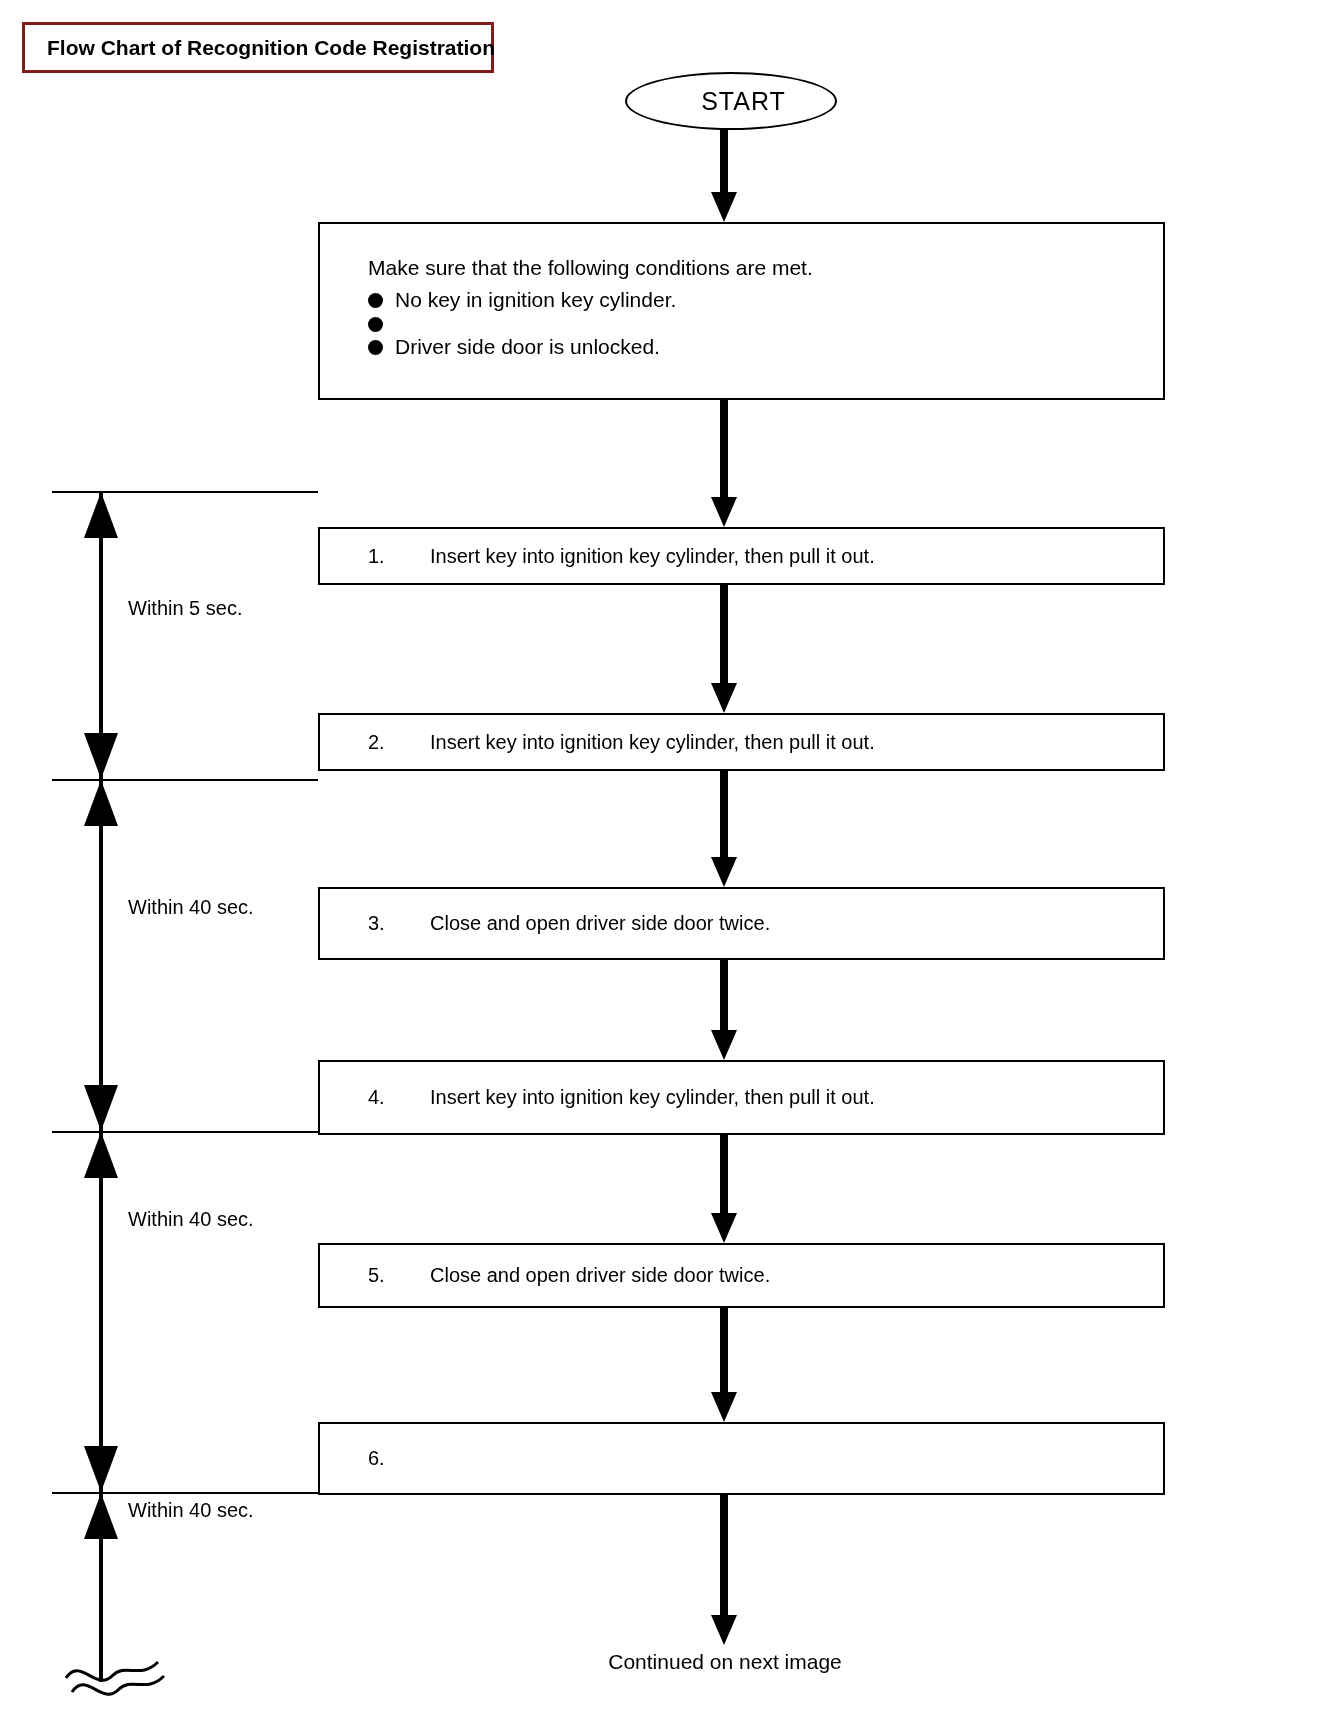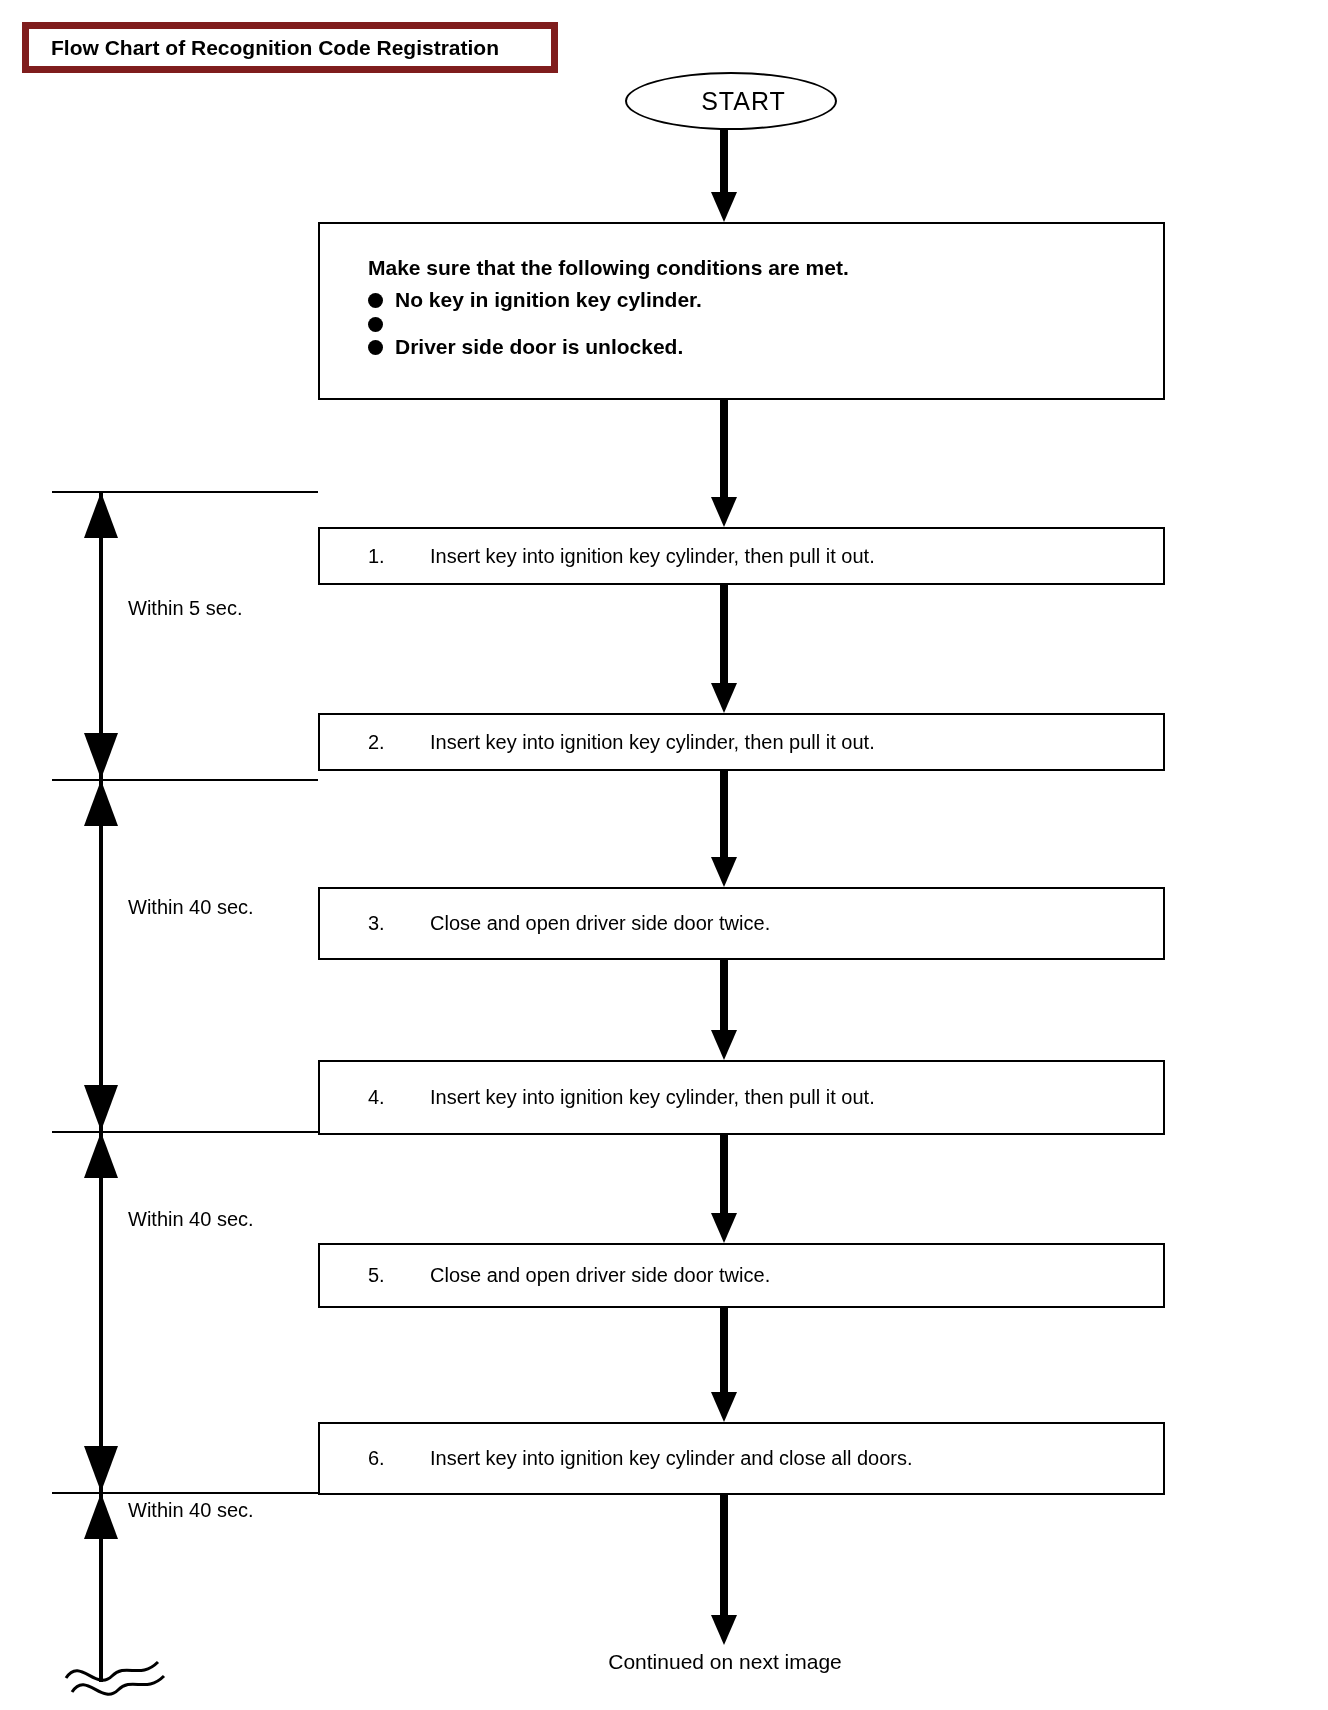--- a/index.html
+++ b/index.html
@@ -5,22 +5,22 @@
   html,body{margin:0;padding:0;background:#fff;}
   body{
     width:1328px;height:1710px;position:relative;
     font-family:"Liberation Sans",sans-serif;
     color:#000;overflow:hidden;
   }
   .abs{position:absolute;}
 
   
   #title-box{
-    left:22px;top:22px;width:536px;height:51px;
-    border:7px solid #7f1d1d;box-sizing:border-box;
+    left:22px;top:22px;width:472px;height:51px;
+    border:3px solid #7f1d1d;box-sizing:border-box;
     display:flex;align-items:center;
   }
   #title-box .txt{
     font-size:21px;font-weight:bold;padding-left:22px;letter-spacing:0px;
     white-space:nowrap;
   }
 
   
   #start-oval{
     left:625px;top:72px;width:212px;height:58px;
@@ -29,21 +29,21 @@
     background:#fff;
   }
   #start-oval .txt{font-size:25px;letter-spacing:1px;margin-left:25px;}
 
   
   .pbox{
     left:318px;width:847px;
     border:2px solid #000;box-sizing:border-box;background:#fff;
   }
   #cond-box{top:222px;height:178px;}
-  #cond-box .cond-wrap{padding:28px 0 0 48px;font-weight:bold;}
+  #cond-box .cond-wrap{padding:28px 0 0 48px;}
   .cond-line{font-size:21px;line-height:32px;white-space:nowrap;}
   .cond-line.bullet{display:flex;align-items:baseline;}
   .bullet-dot{
     display:inline-block;width:15px;height:15px;border-radius:50%;
     background:#000;margin-right:12px;flex:0 0 auto;
     position:relative;top:1px;
   }
 
   .stepbox{display:flex;align-items:center;}
   .step-num{
@@ -182,21 +182,20 @@
   <span class="step-txt">Close and open driver side door twice.</span>
 </div>
 
 <div class="abs farrow" style="top:1308px;height:114px;">
   <div class="shaft" style="height:84px;"></div>
   <div class="head" style="top:84px;"></div>
 </div>
 
 <div class="abs pbox stepbox" id="step6">
   <span class="step-num">6.</span>
-  <span class="step-txt">Insert key into ignition key cylinder and close all doors.</span>
 </div>
 
 <div class="abs farrow" style="top:1495px;height:150px;">
   <div class="shaft" style="height:120px;"></div>
   <div class="head" style="top:120px;"></div>
 </div>
 
 <div class="abs" id="bracket-line"></div>
 
 <div class="abs tick" id="tick0"></div>

